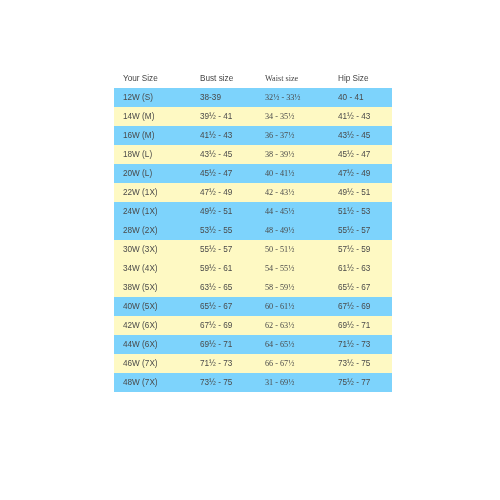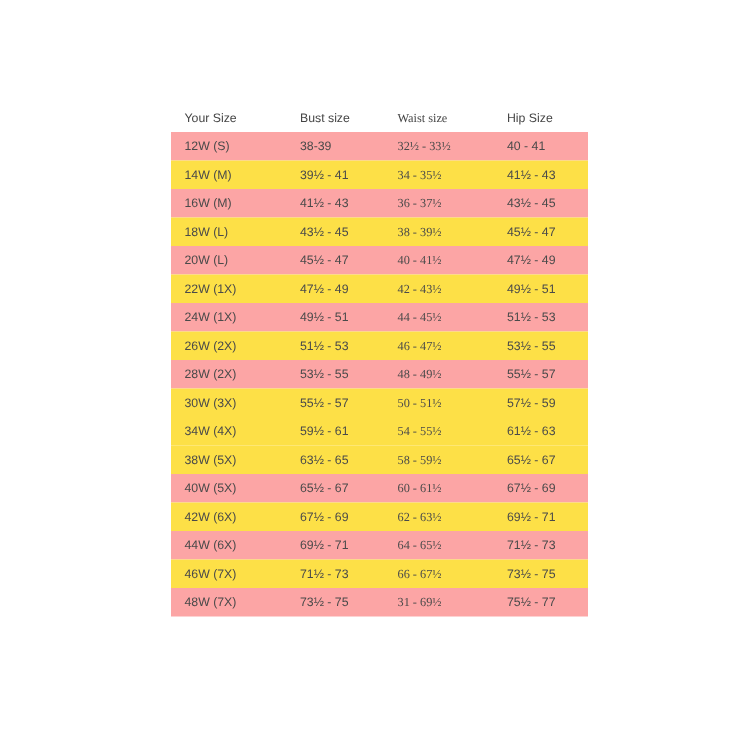--- a/index.html
+++ b/index.html
@@ -55,24 +55,24 @@
   #size-chart th.col-size,
   #size-chart td.col-size   { padding-left: 9px; }
   #size-chart th.col-bust,
   #size-chart td.col-bust   { padding-left: 4px; }
   #size-chart th.col-waist,
   #size-chart td.col-waist  { padding-left: 3px; font-family: Liberation Serif, serif; }
   #size-chart th.col-hip,
   #size-chart td.col-hip    { padding-left: 4px; }
 
   #size-chart tbody tr.stripe td {
-    background: #fca5a5;
+    background: #7dd3fc;
   }
   #size-chart tbody tr.plain td {
-    background: #fde047;
+    background: #fef9c3;
   }
 </style>
 </head>
 <body>
 
 <div id="page">
   <table id="size-chart">
     <colgroup>
       <col class="col-size">
       <col class="col-bust">
@@ -123,26 +123,20 @@
           <td class="col-bust">47½ - 49</td>
           <td class="col-waist">42 - 43½</td>
           <td class="col-hip">49½ - 51</td>
         </tr>
         <tr class="stripe">
           <td class="col-size">24W (1X)</td>
           <td class="col-bust">49½ - 51</td>
           <td class="col-waist">44 - 45½</td>
           <td class="col-hip">51½ - 53</td>
         </tr>
-        <tr class="plain">
-          <td class="col-size">26W (2X)</td>
-          <td class="col-bust">51½ - 53</td>
-          <td class="col-waist">46 - 47½</td>
-          <td class="col-hip">53½ - 55</td>
-        </tr>
         <tr class="stripe">
           <td class="col-size">28W (2X)</td>
           <td class="col-bust">53½ - 55</td>
           <td class="col-waist">48 - 49½</td>
           <td class="col-hip">55½ - 57</td>
         </tr>
         <tr class="plain">
           <td class="col-size">30W (3X)</td>
           <td class="col-bust">55½ - 57</td>
           <td class="col-waist">50 - 51½</td>

